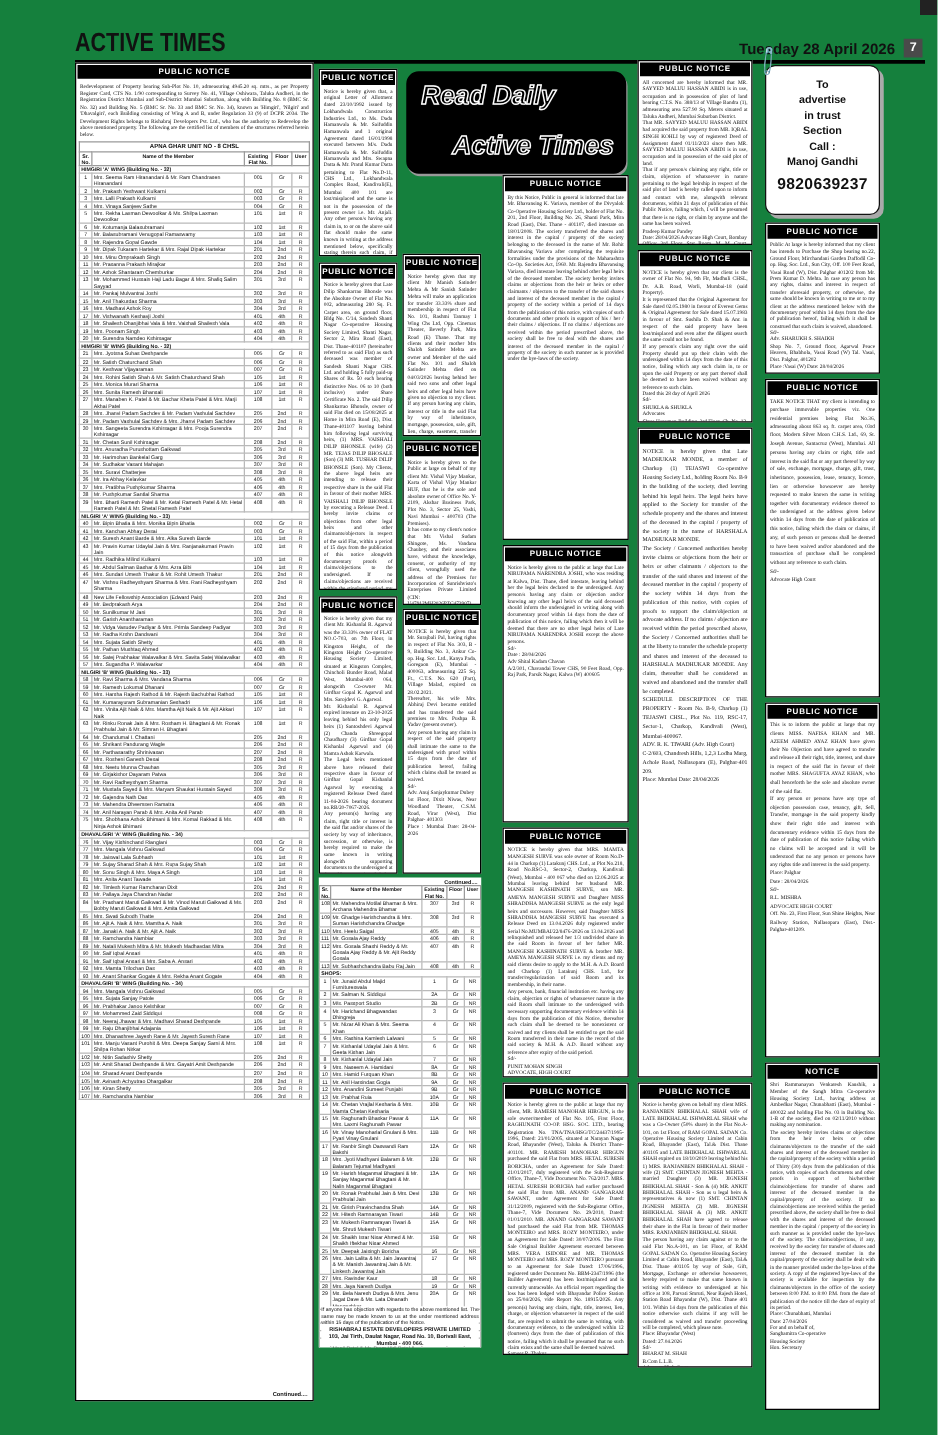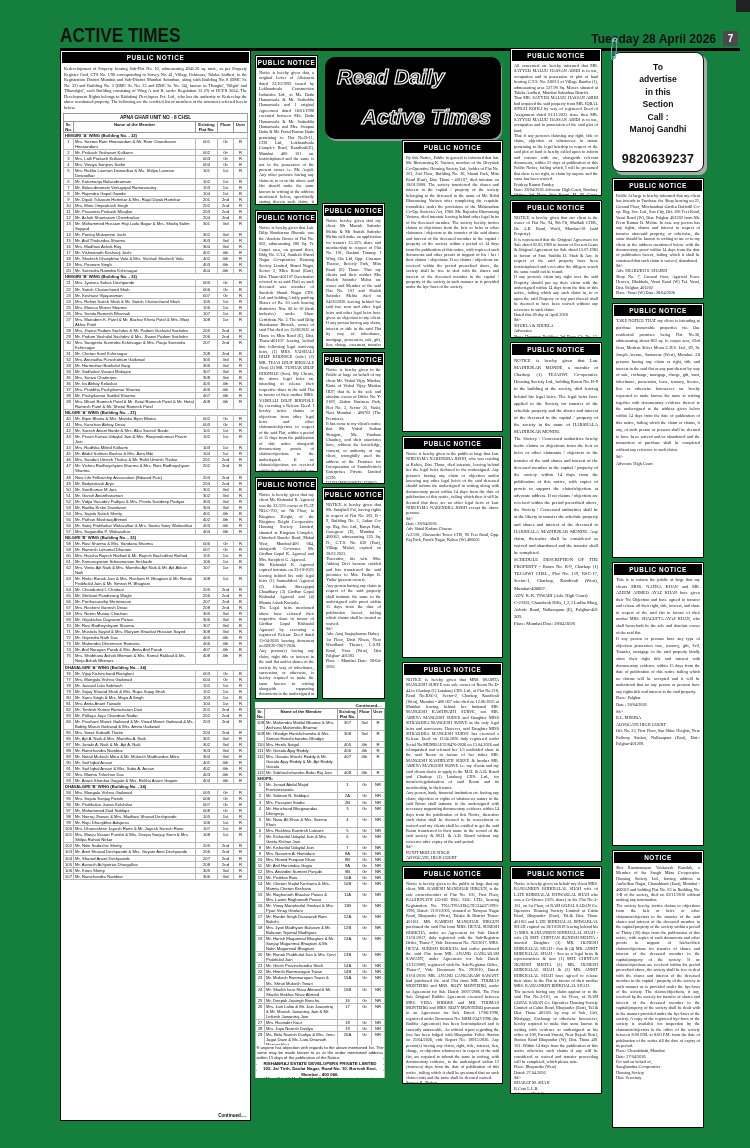--- a/index.html
+++ b/index.html
@@ -16,21 +16,21 @@
   .nbody{font-size:4.25px;line-height:1.27;text-align:justify;padding:1px 3px 2px 3px;white-space:pre-line;font-family:"Liberation Serif",serif;}
   
   #banner{position:absolute;left:325px;top:57px;width:172px;height:78px;background:#000;border-radius:10px;border:2px solid #000;box-shadow:1px 2px 0 #999;}
   #banner .b1,#banner .b2{font-style:italic;font-weight:900;font-size:21px;color:#000;-webkit-text-stroke:1.1px #fff;text-shadow:0 0 1px #fff;white-space:nowrap;font-family:"Liberation Sans",sans-serif;}
   #banner .b1{position:absolute;left:10px;top:6px;}
   #banner .b2{position:absolute;right:8px;bottom:8px;}
   
   #ad-pad{position:absolute;left:612px;top:52px;width:90px;height:118px;background:#fff;border:1.5px solid #111;border-radius:8px;box-shadow:3px 3px 0 #aaa;text-align:center;}
   #ad-pin{position:absolute;left:-8px;top:-14px;font-size:16px;transform:rotate(-40deg);}
   #ad-text{margin-top:8px;font-size:8.6px;font-weight:bold;line-height:1.45;white-space:pre-line;}
-  #ad-phone{margin-top:16px;font-size:12.5px;font-weight:900;letter-spacing:.3px;}
+  #ad-phone{margin-top:4px;font-size:12.5px;font-weight:900;letter-spacing:.3px;}
   
   .ptable{border-collapse:collapse;width:100%;table-layout:fixed;}
   .ptable td,.ptable th{border:1px solid #b9b9b9;padding:0 1px;font-size:4.2px;line-height:1.2;vertical-align:top;font-family:"Liberation Sans",sans-serif;}
   .ptable th{font-weight:bold;text-align:center;border-color:#9a9a9a;}
   .ptable td.c{text-align:center;}
   .ptable tr.sec td{font-weight:bold;background:#fff;}
   .tbl-title{font-size:4.8px;font-weight:bold;text-align:center;border:1px solid #9a9a9a;border-bottom:none;padding:1px 0;}
   .intro{font-size:4.3px;line-height:1.3;text-align:justify;padding:2px 3px;font-family:"Liberation Serif",serif;}
   .cont-note{position:absolute;bottom:2px;right:4px;font-size:4.6px;font-weight:bold;background:#fff;padding-left:4px;}
   .ct-label{text-align:right;font-size:4.4px;font-weight:bold;padding:1px 3px 0 0;}
@@ -1278,21 +1278,21 @@
 Sd/-
 BHARAT M. SHAH
 B.Com L.L.B.
 Advocate High Court</div>
   </div>
 
   <div id="ad-pad">
     <div id="ad-pin">🧷</div>
     <div id="ad-text">To
 advertise
-in this
+in trust
 Section
 Call :
 Manoj Gandhi</div>
     <div id="ad-phone">9820639237</div>
   </div>
   <div class="notice" style="left:612px;top:178px;width:92px;height:121px;">
     <div class="nhead">PUBLIC NOTICE</div>
     <div class="nbody">Public At large is hereby informed that my client has intends to Purchase the Shop bearing no.22, Ground Floor, Mirchandani Garden Daffodil Co-op. Hsg. Soc. Ltd., Sun City, Off. 100 Feet Road, Vasai Road (W), Dist. Palghar 401202 from Mr. Prem Kumar D. Mehta. In case any person has any rights, claims and interest in respect of transfer aforesaid property, or otherwise, the same should be known in writing to me or to my client at the address mentioned below with the documentary proof within 14 days from the date of publication hereof, failing which it shall be construed that such claim is waived, abandoned.
 Sd/-
 Adv. SHARUKH S. SHAIKH

